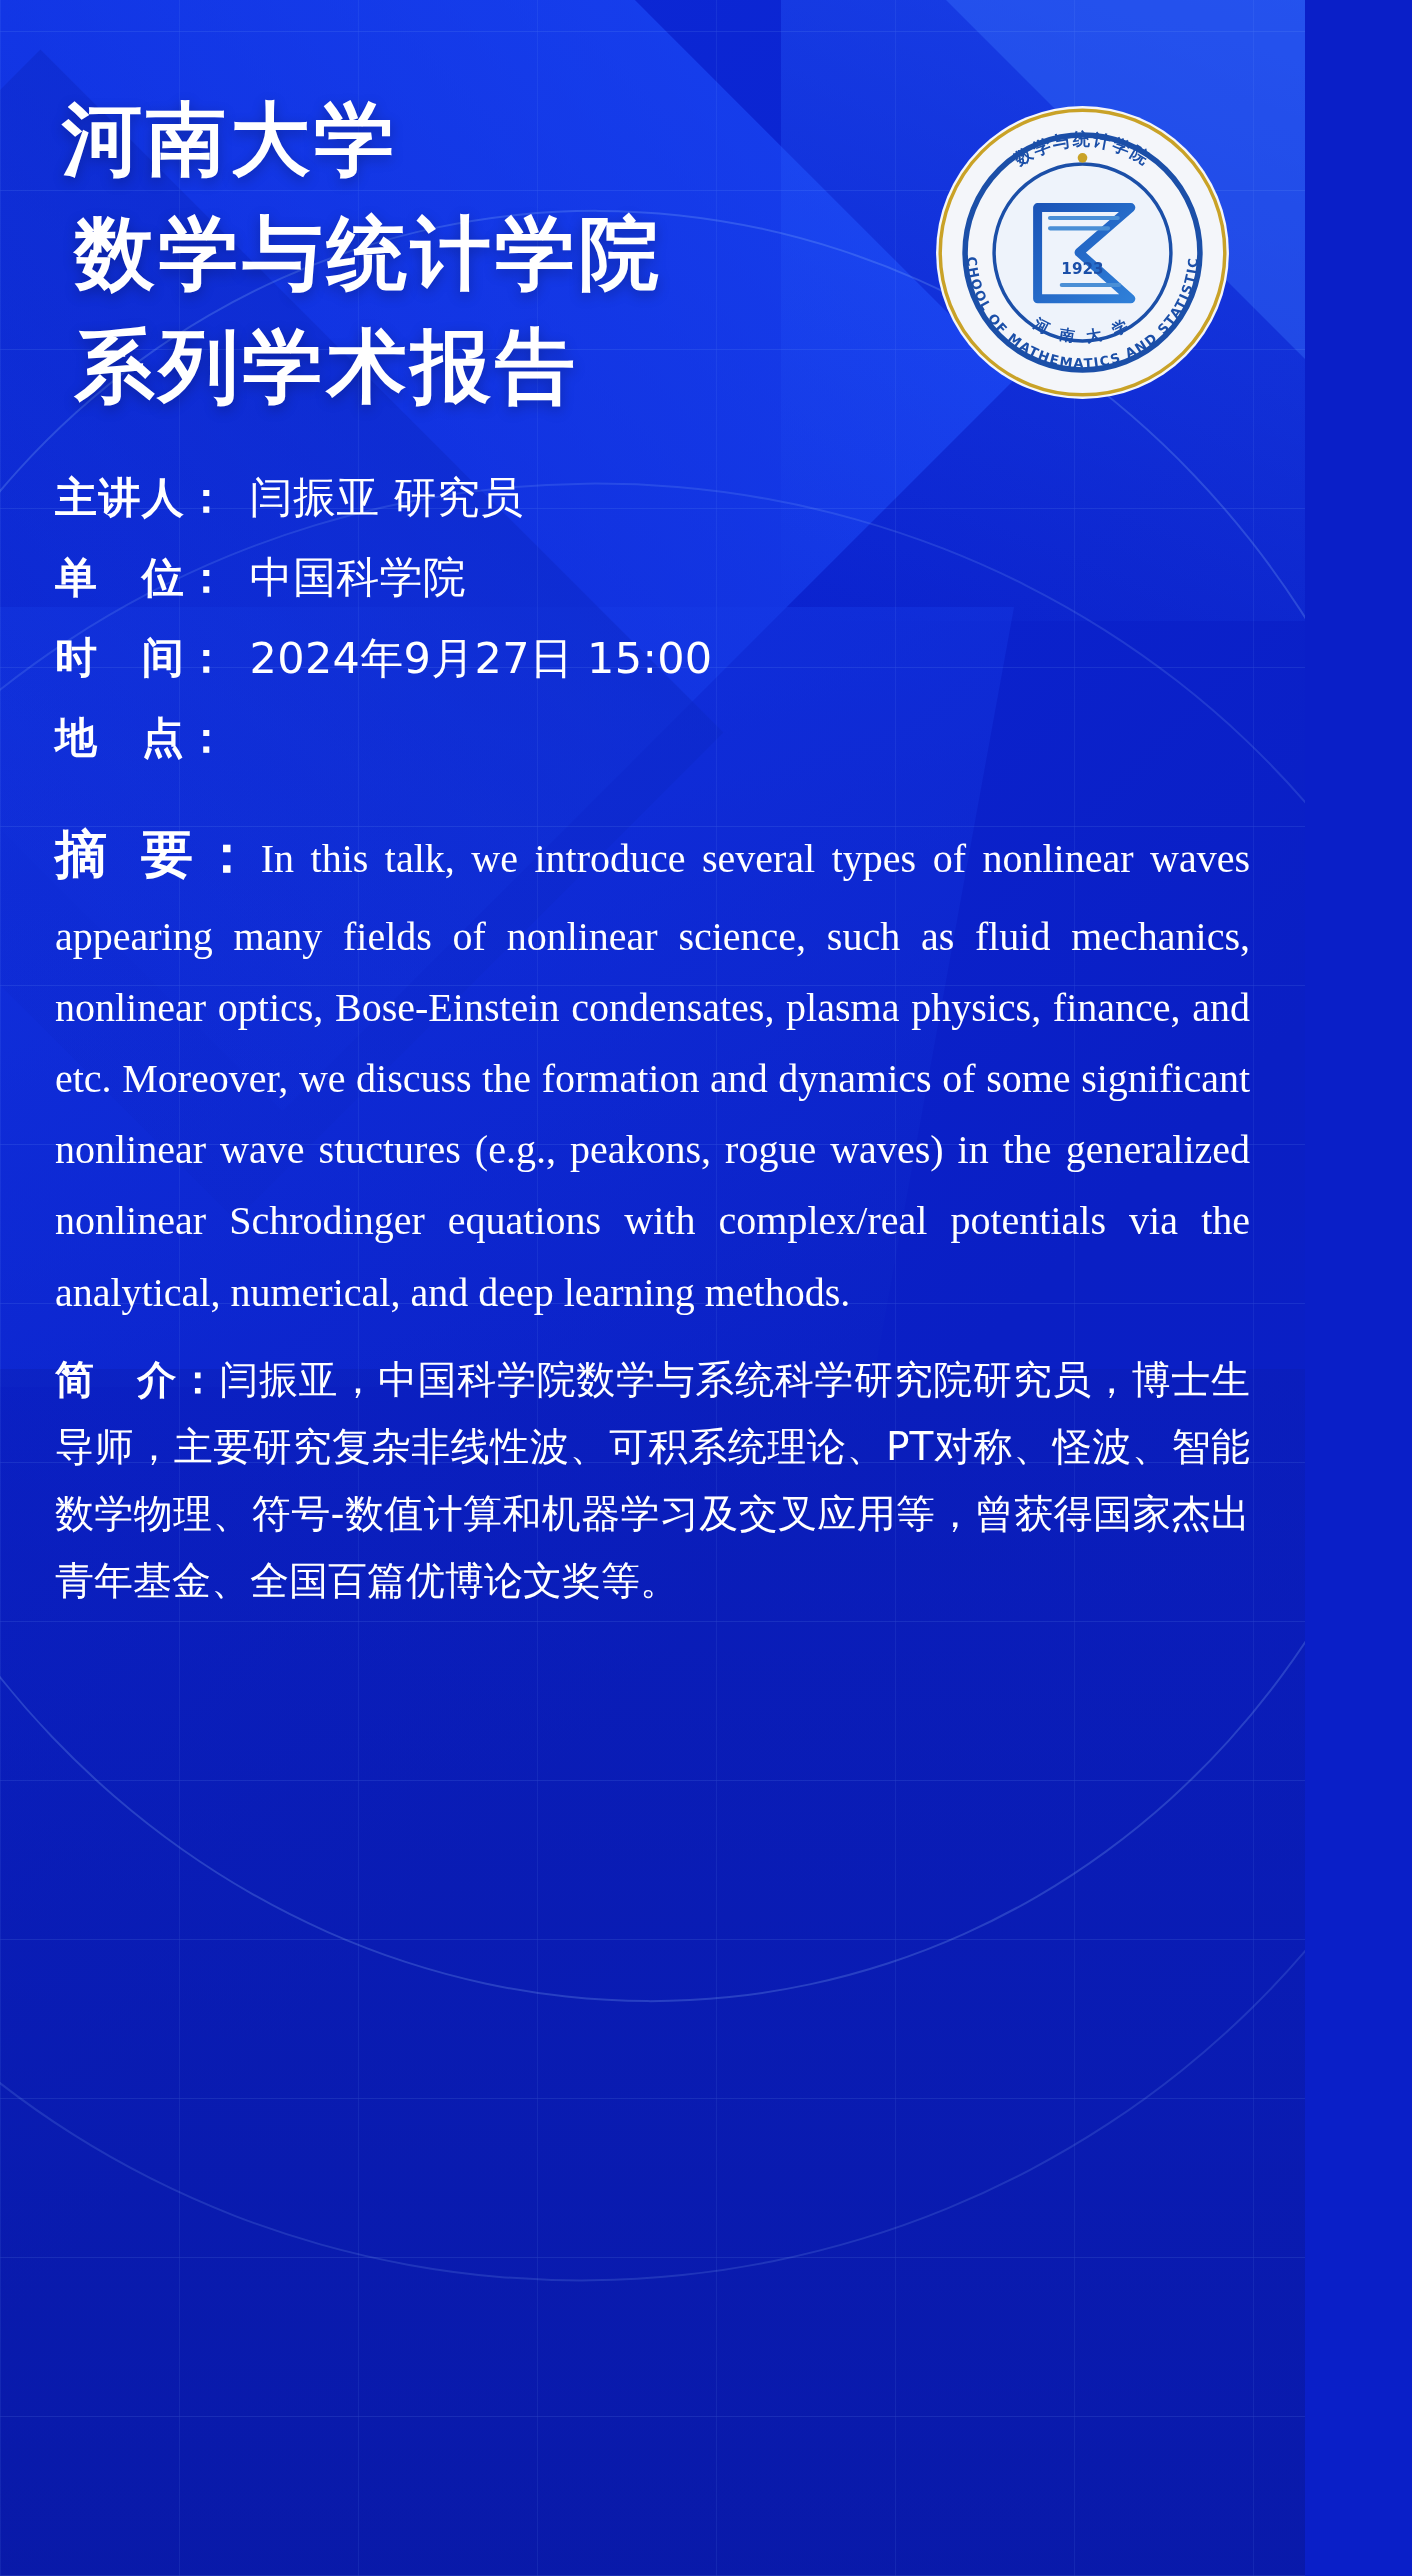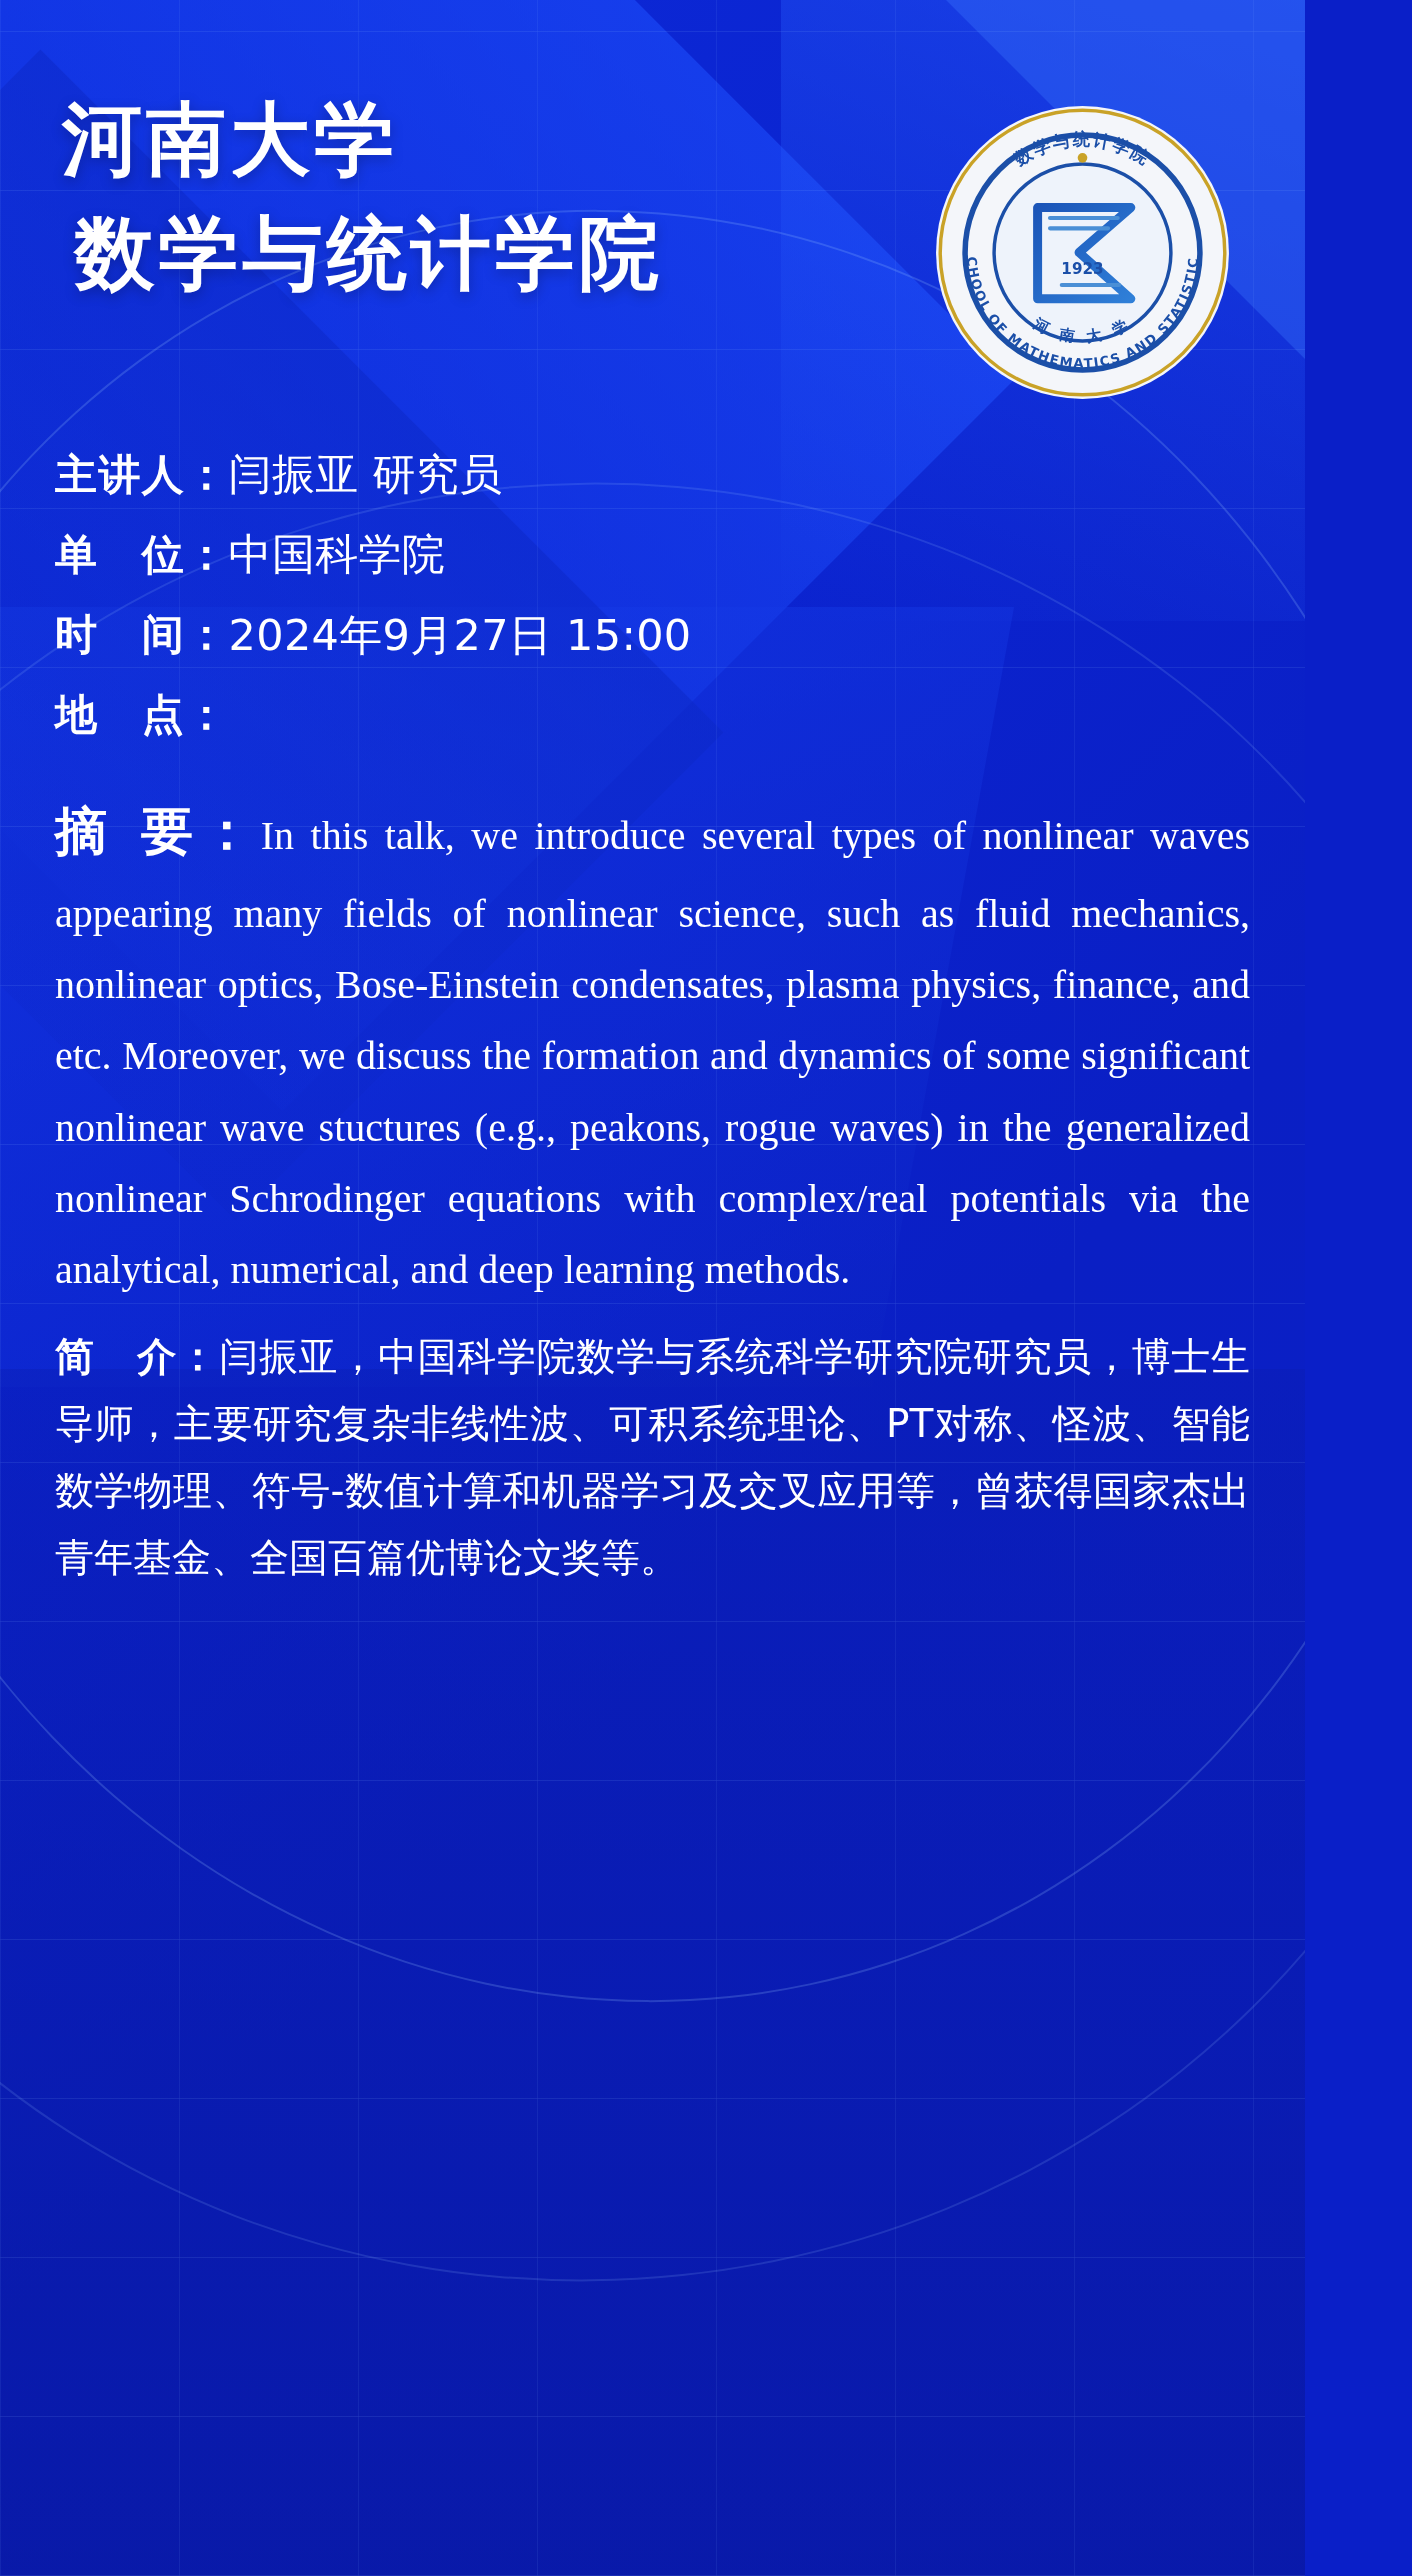--- a/index.html
+++ b/index.html
@@ -154,20 +154,21 @@
     white-space: nowrap;
   }
   .info-value {
     font-family: "Liberation Serif", "DejaVu Serif", serif;
     font-size: 43px;
     letter-spacing: 0.3px;
   }
   .info-value.cn {
     font-family: "DejaVu Sans", "Liberation Sans", sans-serif;
     font-weight: normal;
+    margin-left: 21px;
   }
   .topic-row {
     display: block;
     font-size: 42px;
     line-height: 1.72;
     margin-bottom: 12.4px;
   }
   .topic-row .info-label { display: inline; }
   .topic-row .info-value { display: inline; }
 
@@ -217,20 +218,21 @@
     <div class="bg-diag-2"></div>
     <div class="bg-grid"></div>
     <div class="bg-swoosh"></div>
     <div class="bg-swoosh2"></div>
   </div>
 
   <div class="header">
     <div class="title-block">
       <span class="title-line">河南大学</span>
       <span class="title-line indent">数学与统计学院</span>
+      <span class="title-line indent">系列学术报告</span>
     </div>
 
     <div class="logo">
       <svg viewBox="0 0 430 430" xmlns="http://www.w3.org/2000/svg">
         <defs>
           <path id="arcTop" d="M 60 215 A 155 155 0 0 1 370 215"></path>
           <path id="arcBottom" d="M 48 215 A 167 167 0 0 0 382 215"></path>
           <path id="arcBottomInner" d="M 86 215 A 129 129 0 0 0 344 215"></path>
           <linearGradient id="sigmaGrad" x1="0" y1="0" x2="1" y2="1">
             <stop offset="0%" stop-color="#1b55b8"></stop>

